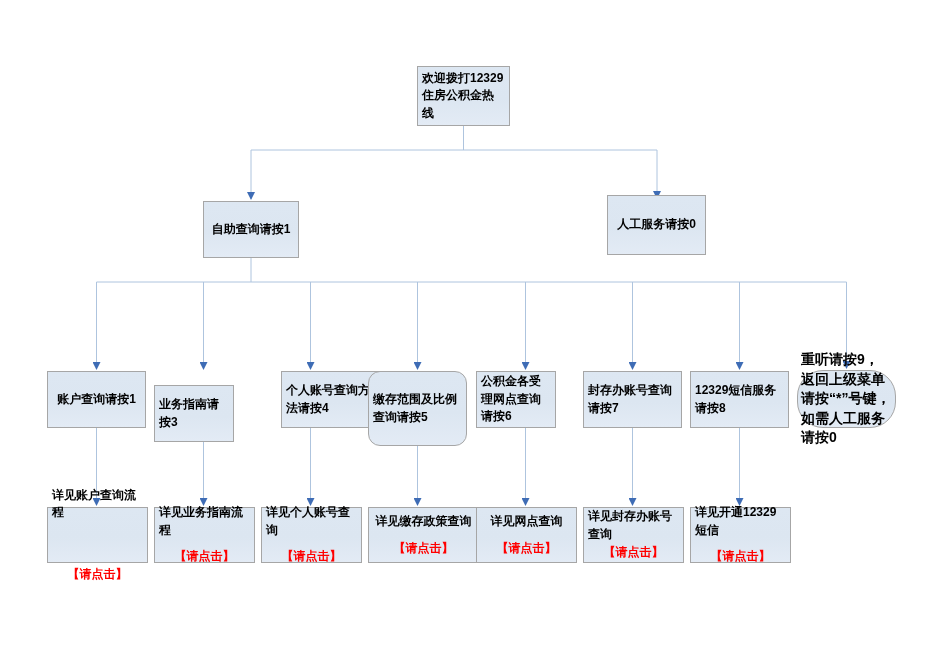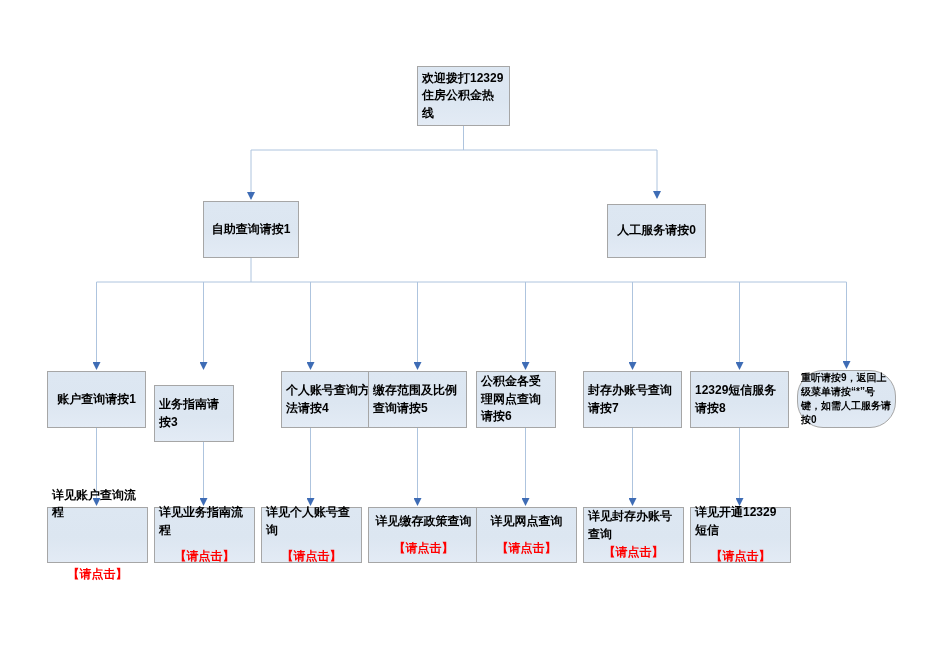--- a/index.html
+++ b/index.html
@@ -32,21 +32,21 @@
     align-items: center;
     justify-content: center;
     text-align: left;
     color: #000000;
     font-size: 12px;
     font-weight: bold;
     line-height: 1.45;
     padding: 2px 4px;
   }
   .node .label { display: block; }
-  .node.small-text { font-size: 10px; line-height: 1.4; padding: 2px 3px; border-radius: 26px; }
+  .node.small-text { font-size: 14px; line-height: 1.4; padding: 2px 3px; border-radius: 26px; }
   .leaf { gap: 9px; }
   .leaf.tight { gap: 1px; }
   .action { color: #ff0000; font-weight: bold; font-size: 12px; }
 </style>
 </head>
 <body>
 
 <div class="canvas">
 
   <svg class="connectors" viewBox="0 0 942 649" xmlns="http://www.w3.org/2000/svg">
@@ -83,34 +83,34 @@
     </g>
   </svg>
 
   <div class="node" style="left:417px; top:66px; width:93px; height:60px;">
     <span class="label">欢迎拨打12329住房公积金热线</span>
   </div>
 
   <div class="node" style="left:203px; top:201px; width:96px; height:57px;">
     <span class="label">自助查询请按1</span>
   </div>
-  <div class="node" style="left:607px; top:204px; width:99px; height:54px;">
+  <div class="node" style="left:607px; top:195px; width:99px; height:60px;">
     <span class="label">人工服务请按0</span>
   </div>
 
   <div class="node" style="left:47px; top:371px; width:99px; height:57px;">
     <span class="label">账户查询请按1</span>
   </div>
   <div class="node" style="left:154px; top:385px; width:80px; height:57px;">
     <span class="label">业务指南请按3</span>
   </div>
   <div class="node" style="left:261px; top:371px; width:99px; height:57px;margin-left:20px;">
     <span class="label">个人账号查询方法请按4</span>
   </div>
-  <div class="node" style="left:368px; top:371px; width:99px; height:57px;">
+  <div class="node" style="left:368px; top:371px; width:99px; height:75px;border-radius:12px;">
     <span class="label">缴存范围及比例查询请按5</span>
   </div>
   <div class="node" style="left:476px; top:371px; width:80px; height:57px;">
     <span class="label">公积金各受理网点查询请按6</span>
   </div>
   <div class="node" style="left:583px; top:371px; width:99px; height:57px;">
     <span class="label">封存办账号查询请按7</span>
   </div>
   <div class="node" style="left:690px; top:371px; width:99px; height:57px;">
     <span class="label">12329短信服务请按8</span>

